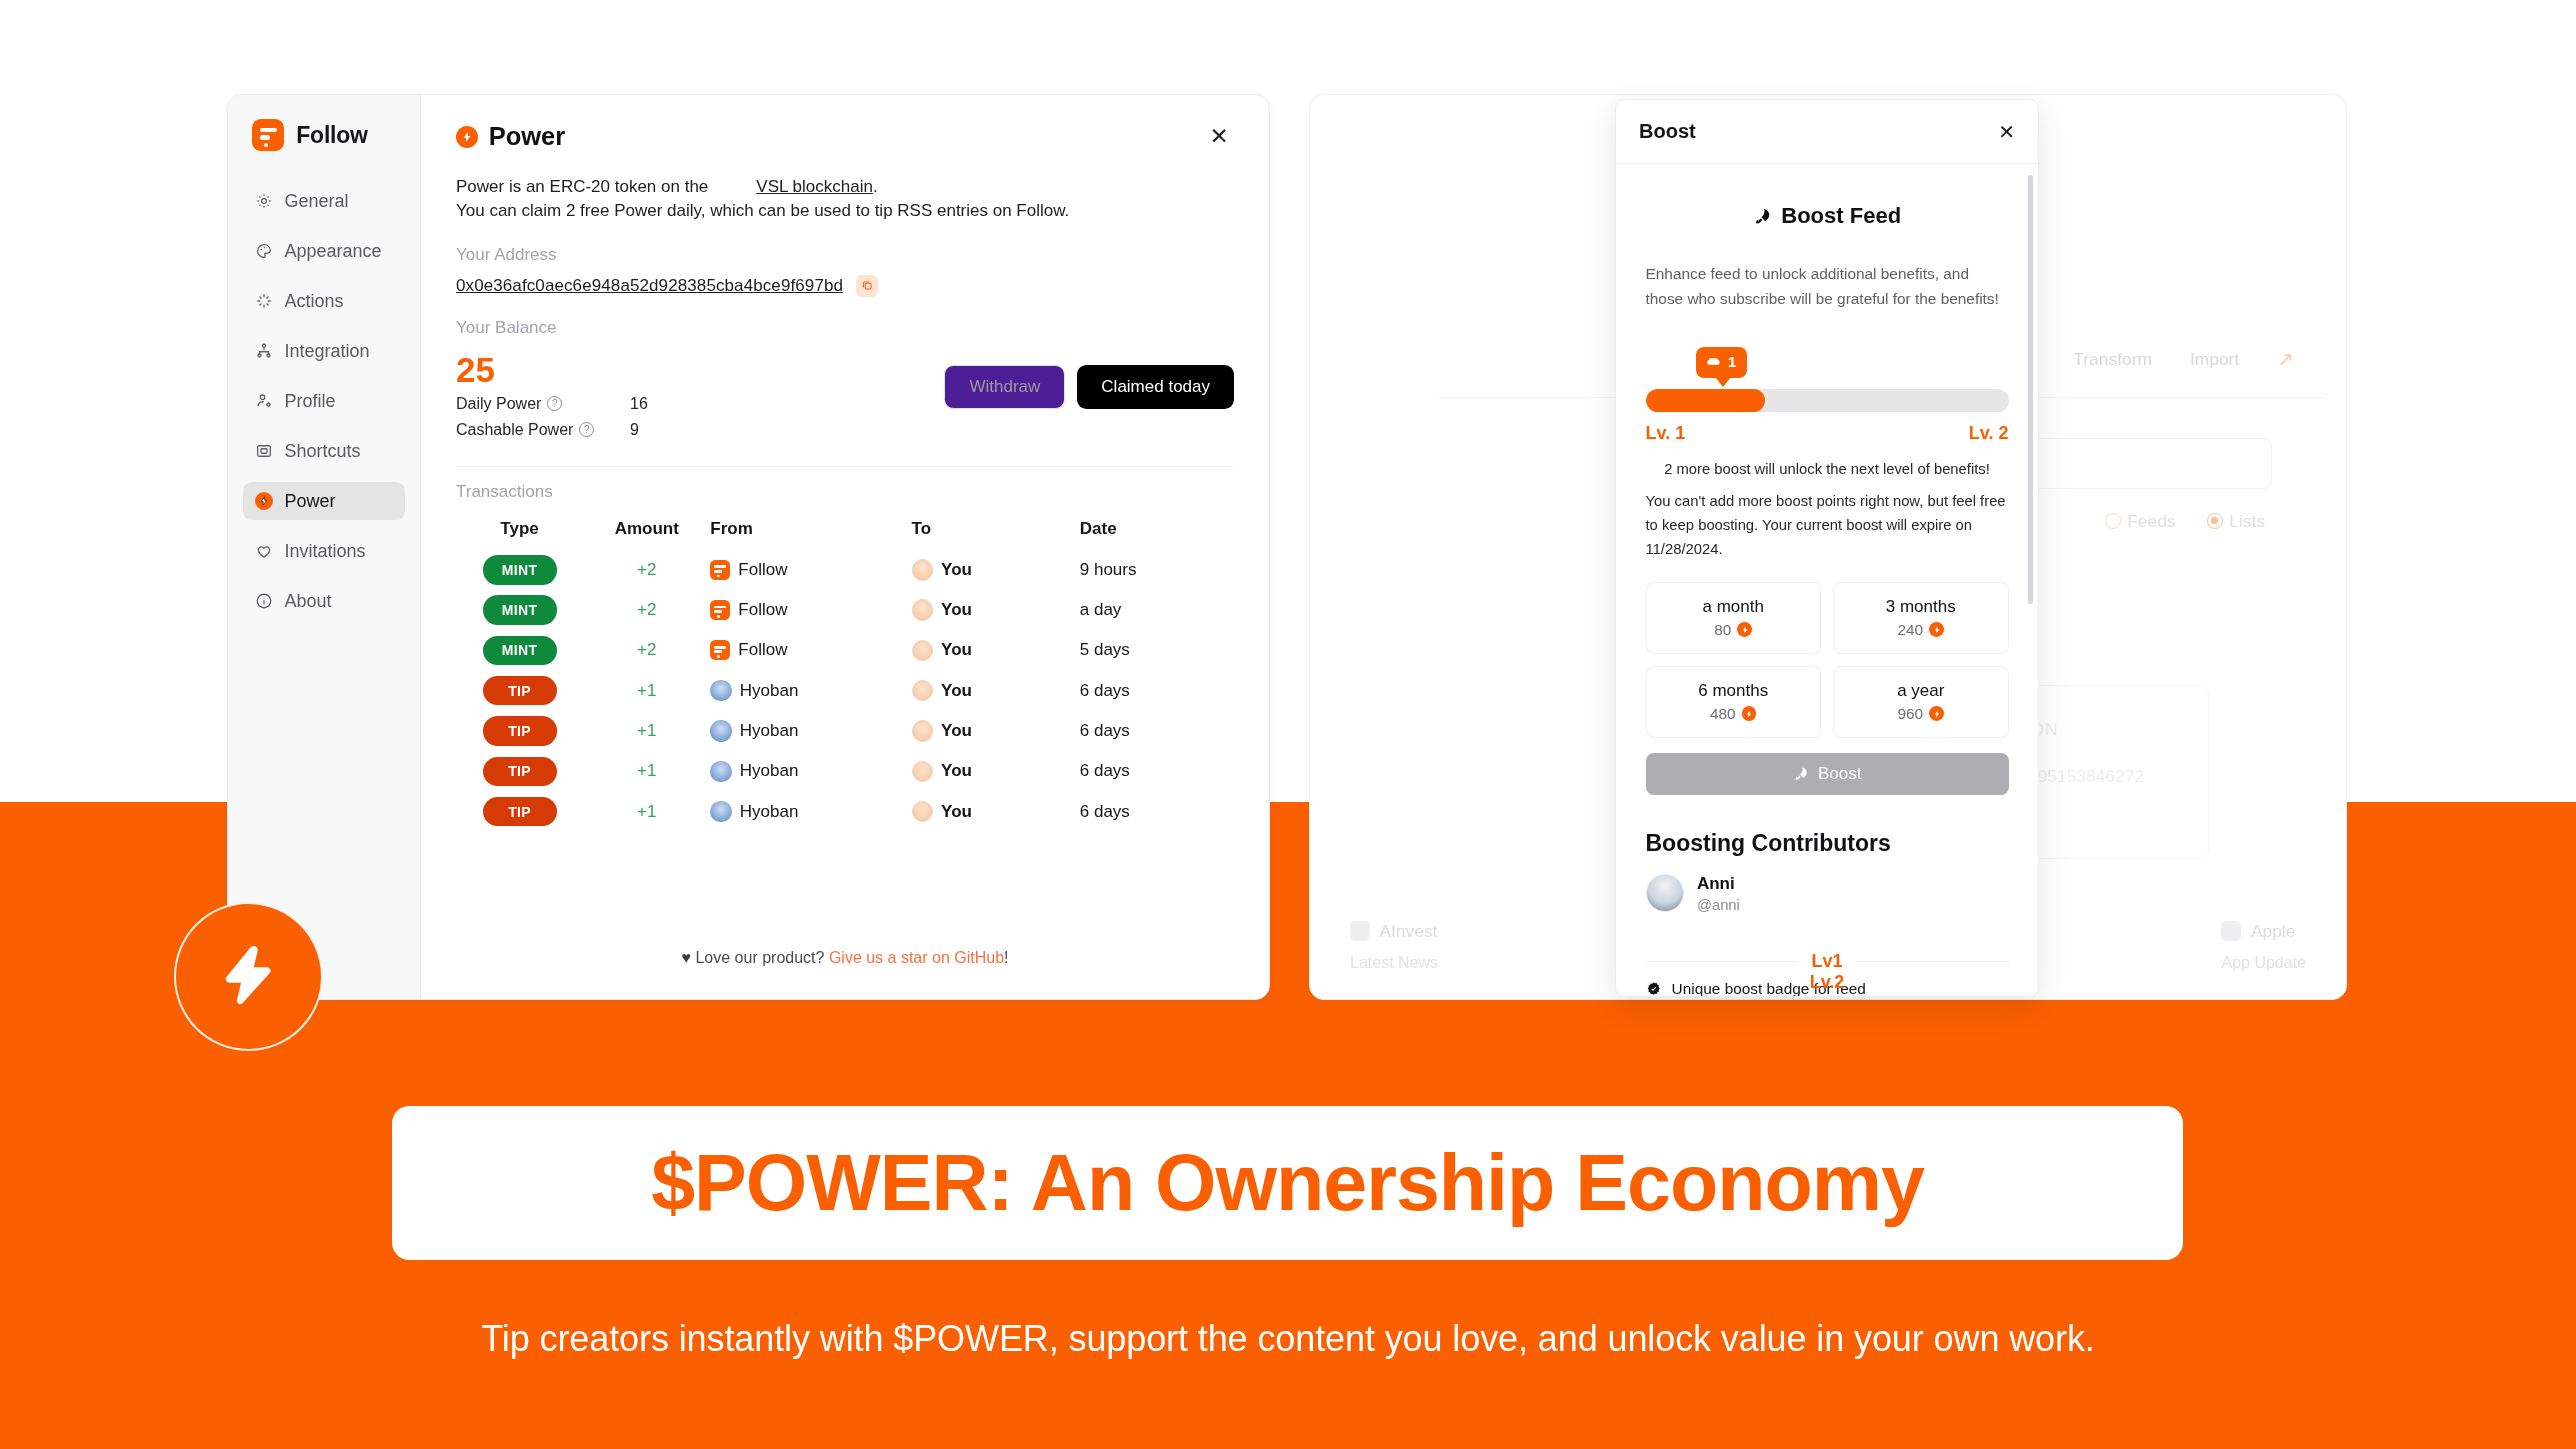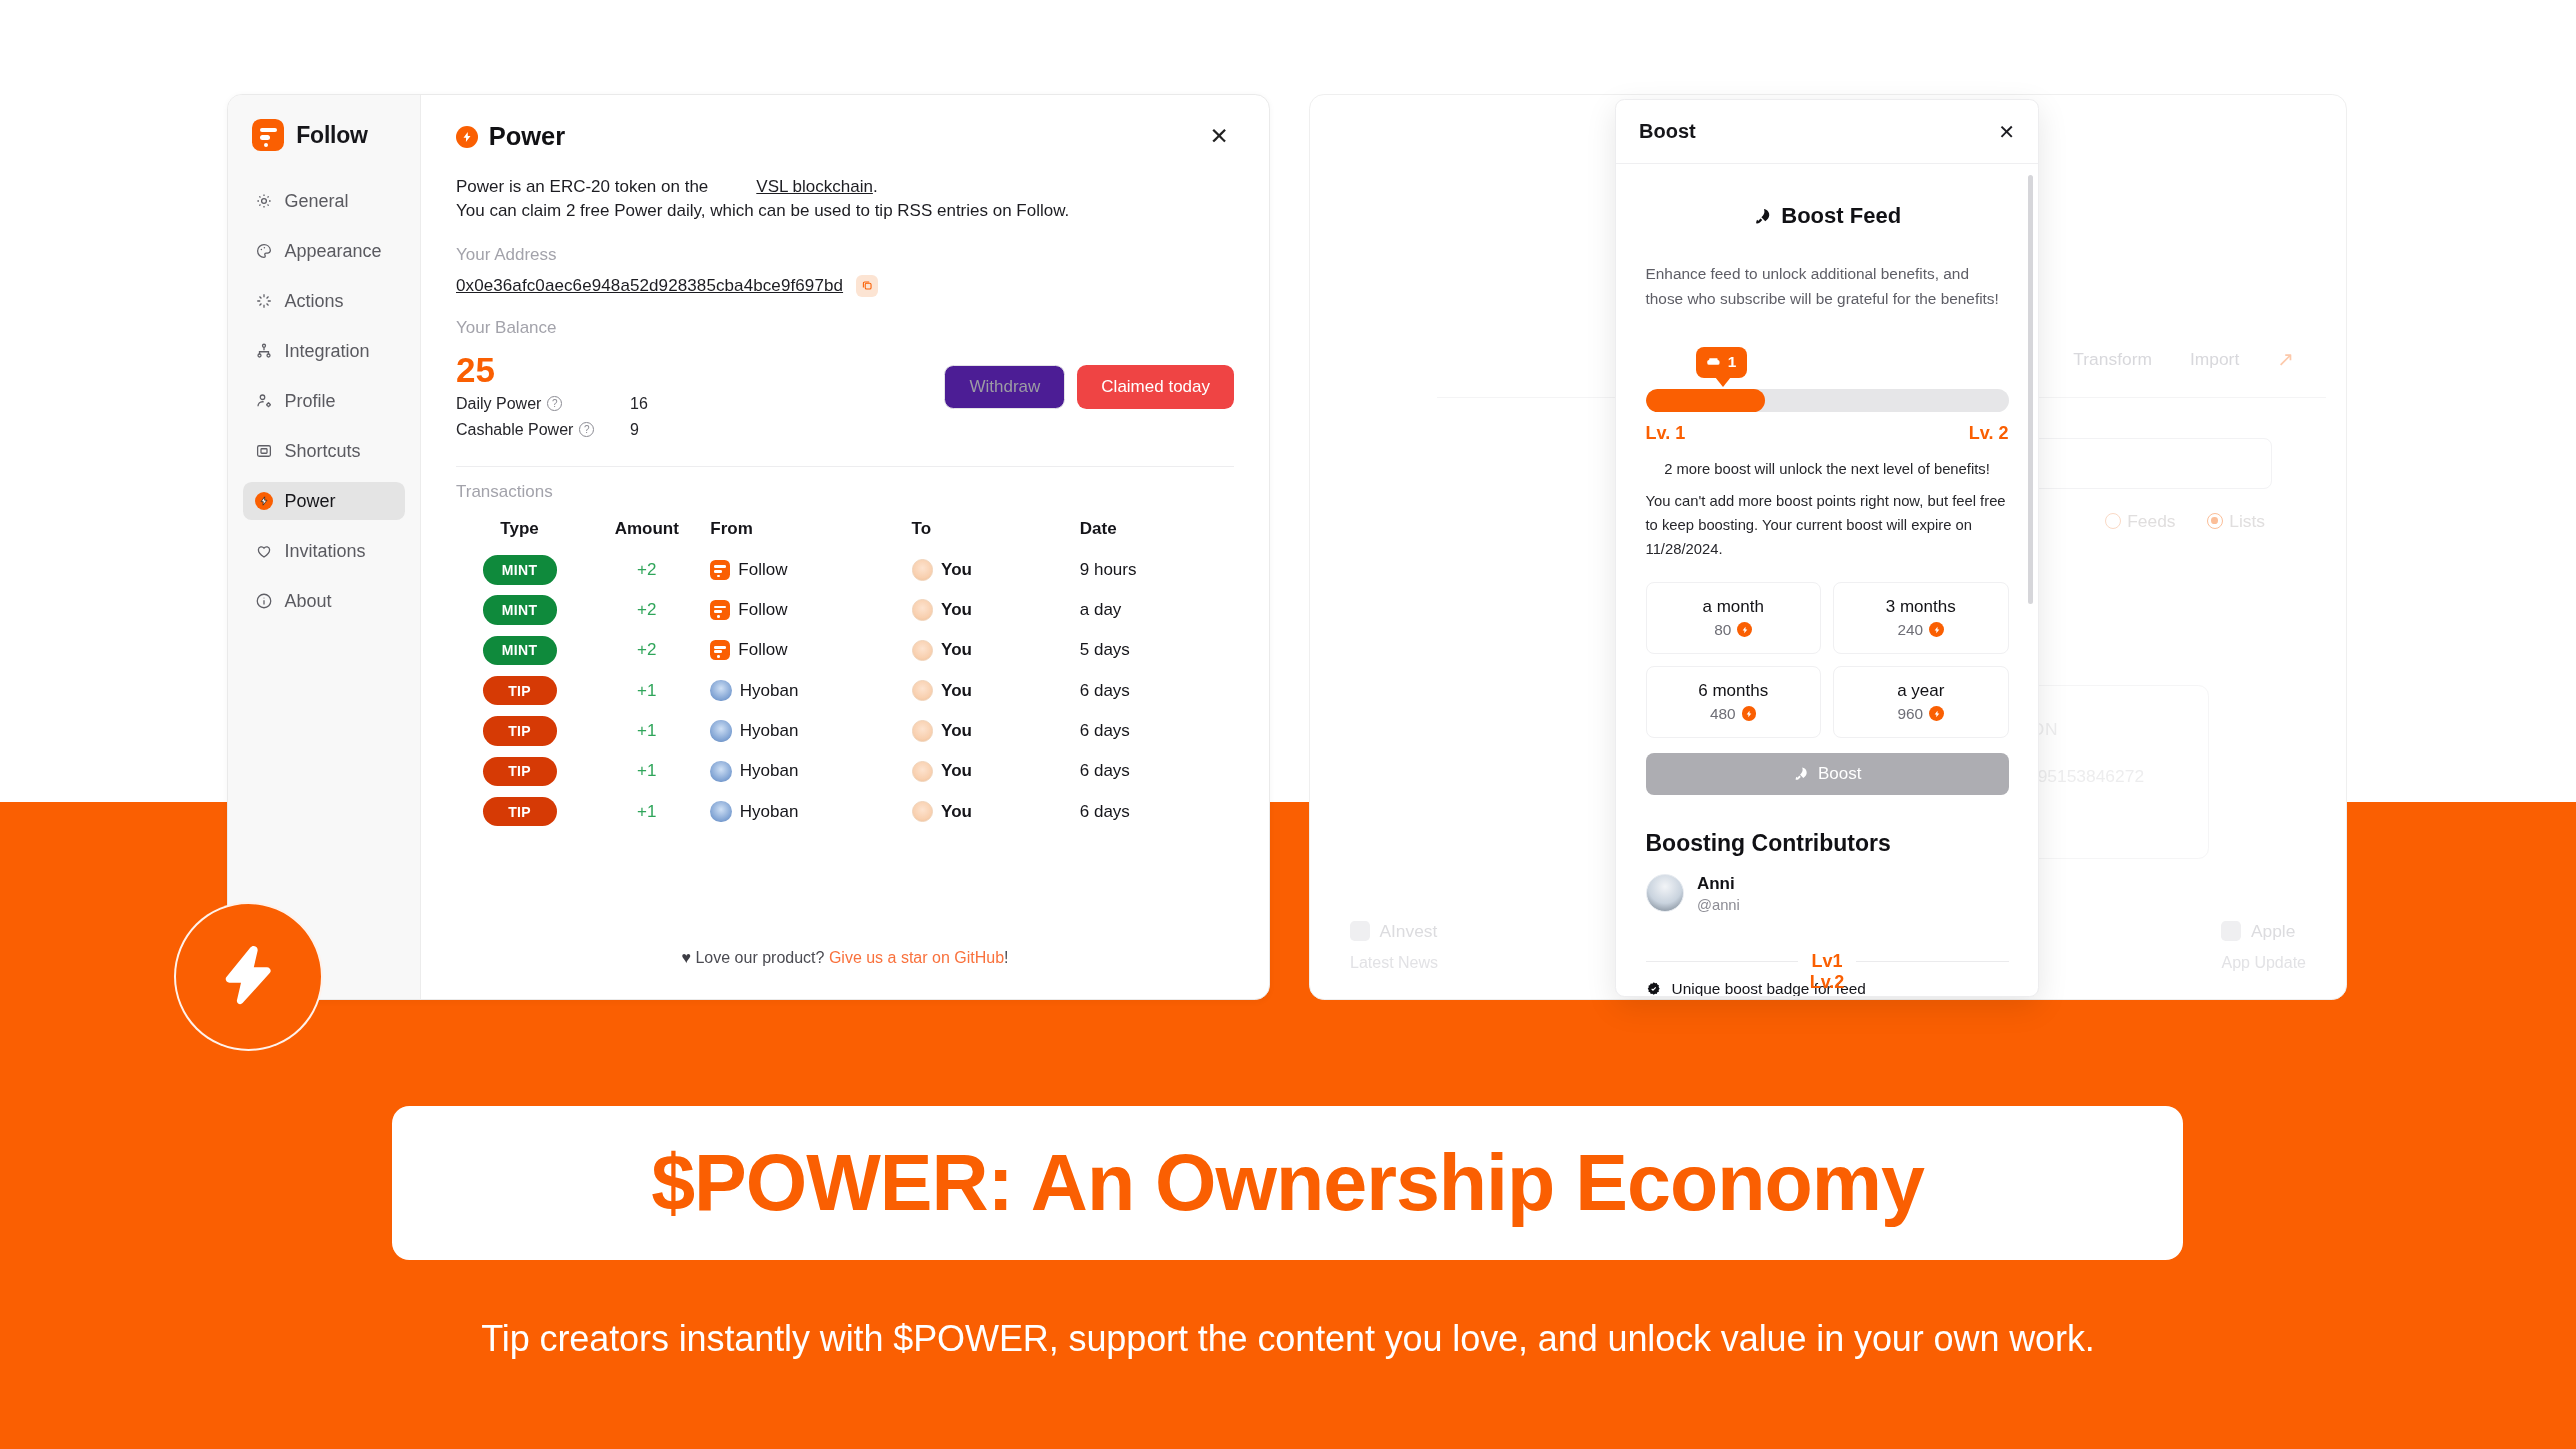--- a/index.html
+++ b/index.html
@@ -82,21 +82,21 @@
   .balance-big { font-size: 35px; font-weight: 700; color: #FA5F02; line-height: 1; margin-top: 4px; }
   .stat-line { display:flex; align-items:center; font-size:16px; color:#26262b; margin-top: 8px; }
   .stat-name { display:flex; align-items:center; gap:6px; width: 174px; }
   .q-ico { width:14.8px;height:14.8px; border-radius:50%; border:1.1px solid #8b8b93; color:#8b8b93; font-size:10px; display:flex;align-items:center;justify-content:center; }
   .btn-row { display:flex; gap: 12px; margin-top: 17.4px; }
   .btn {
     height: 44px; padding: 0 24px; border-radius: 9.4px; font-size: 17px;
     display:flex; align-items:center; justify-content:center;
   }
   .btn-outline { border: 1.3px solid #E3E3E6; background:#4c1d95; color:#9c9ca4; }
-  .btn-disabled { background:#ef4444; color:#fff; }
+  .btn-disabled { background:#000000; color:#fff; }
 
   .divider { height: 1.3px; background: #EDEDEF; margin: 27px 0 14.8px 0; }
 
   .sec-label { font-size: 17px; color:#A3A3AB; margin-bottom: 17.4px; }
 
   table.tx { width: 778px; border-collapse: collapse; }
   table.tx th { font-size: 17px; font-weight: 700; color:#15151a; padding-bottom: 10.7px; }
   table.tx td { font-size: 17px; color:#15151a; padding: 5.4px 0; }
   .col-type { width: 127px; text-align:center; }
   .col-amt  { width: 127px; text-align:center; }

